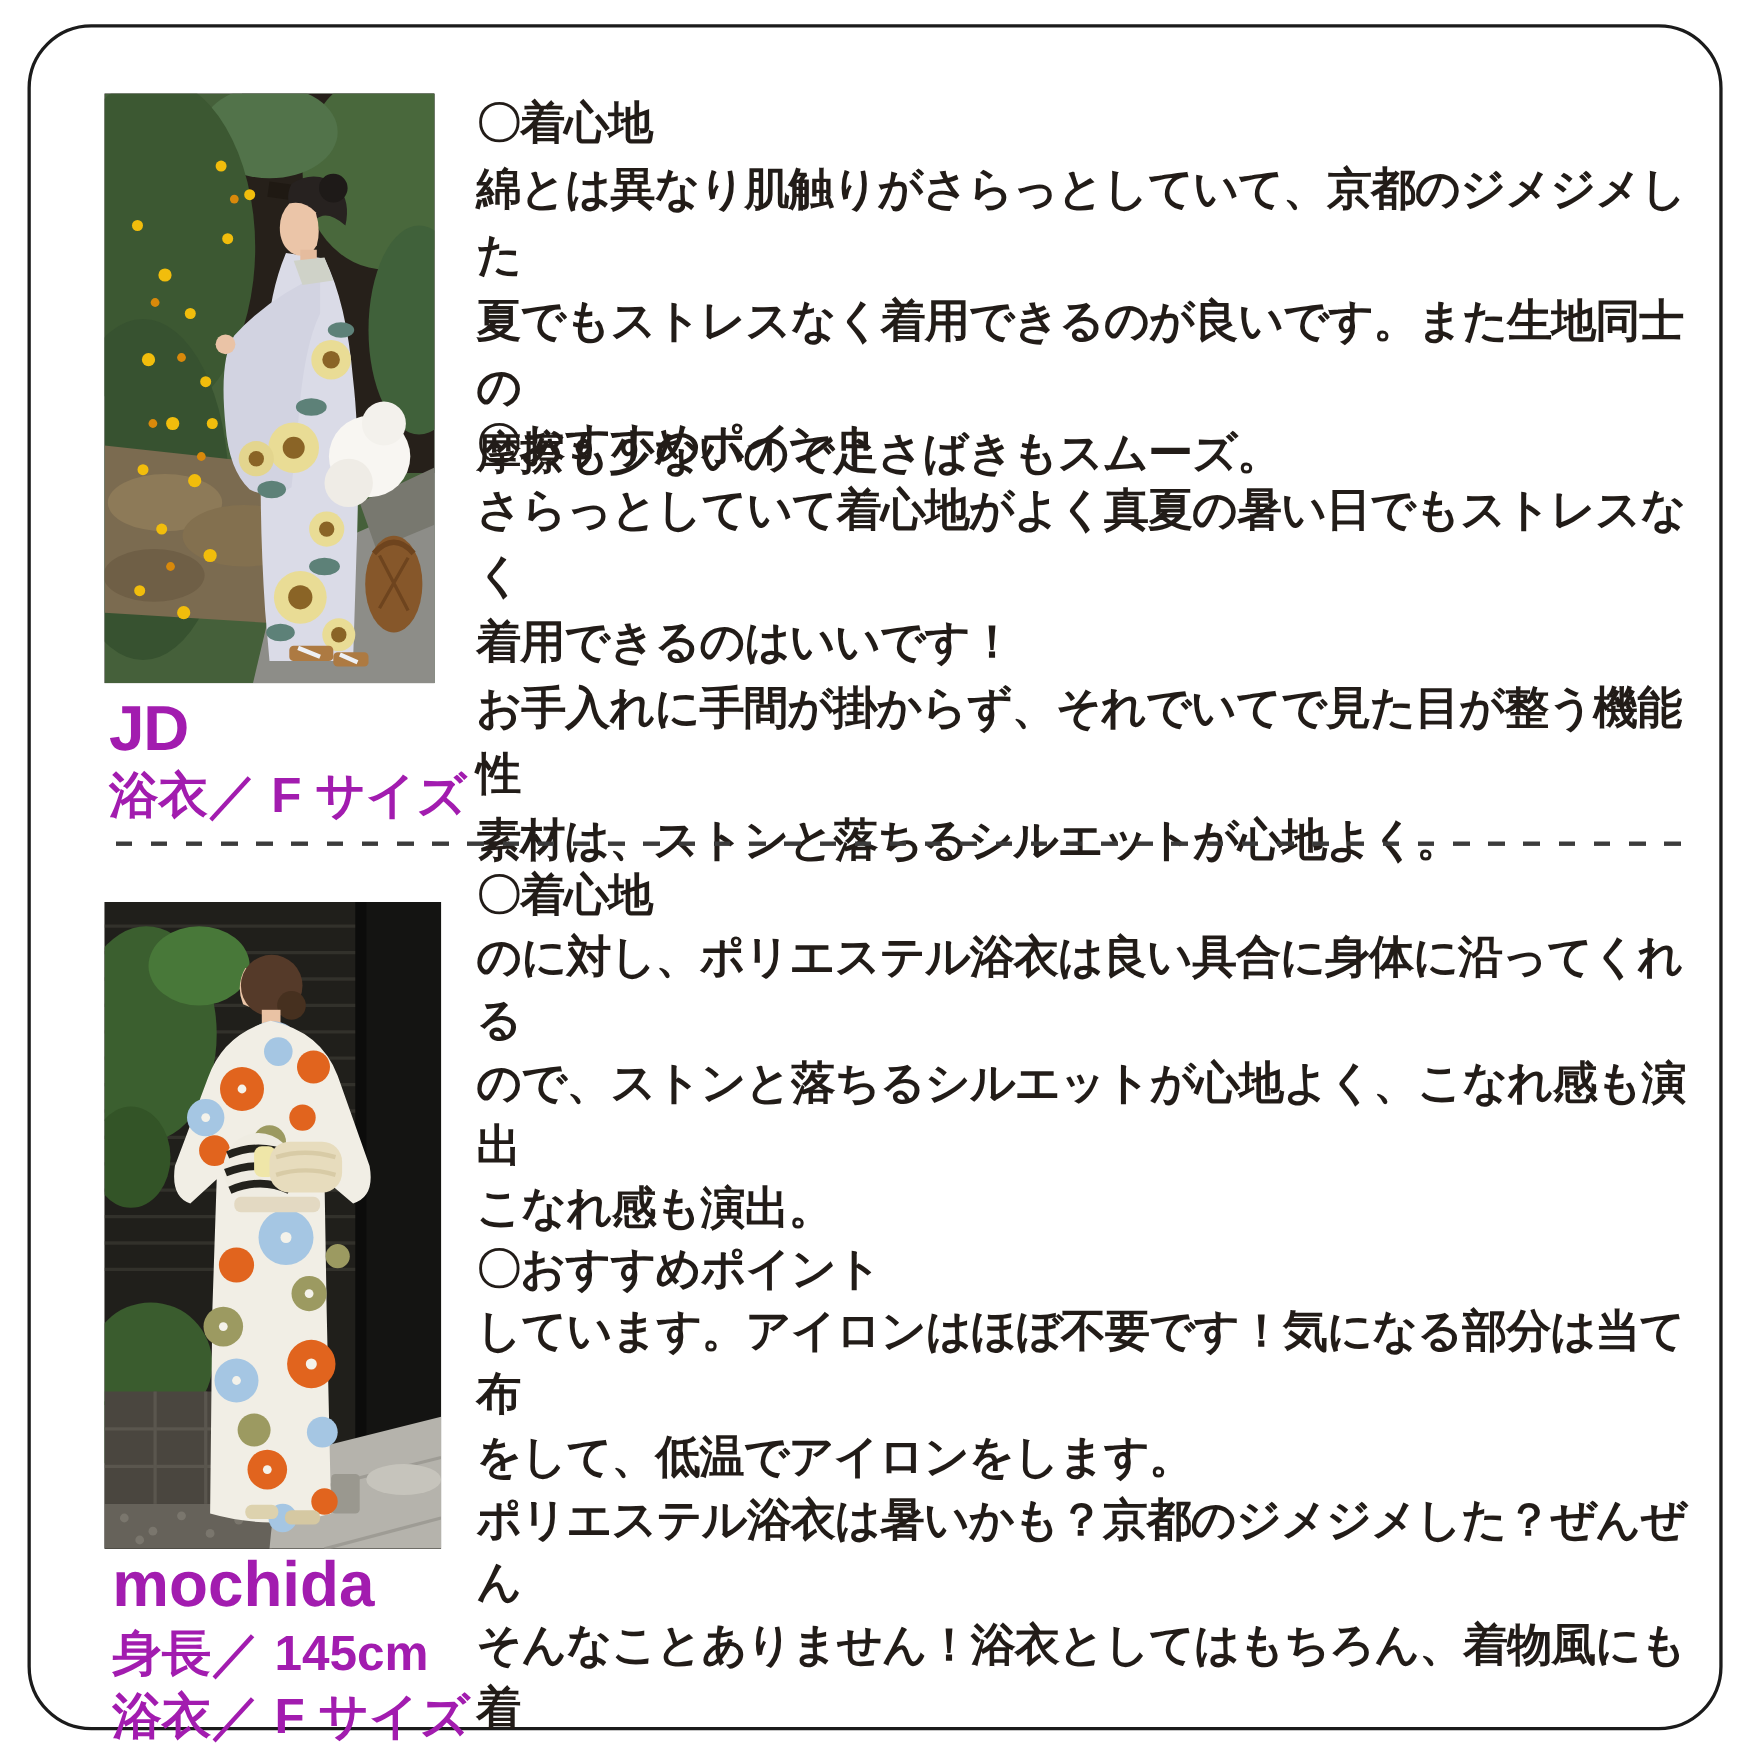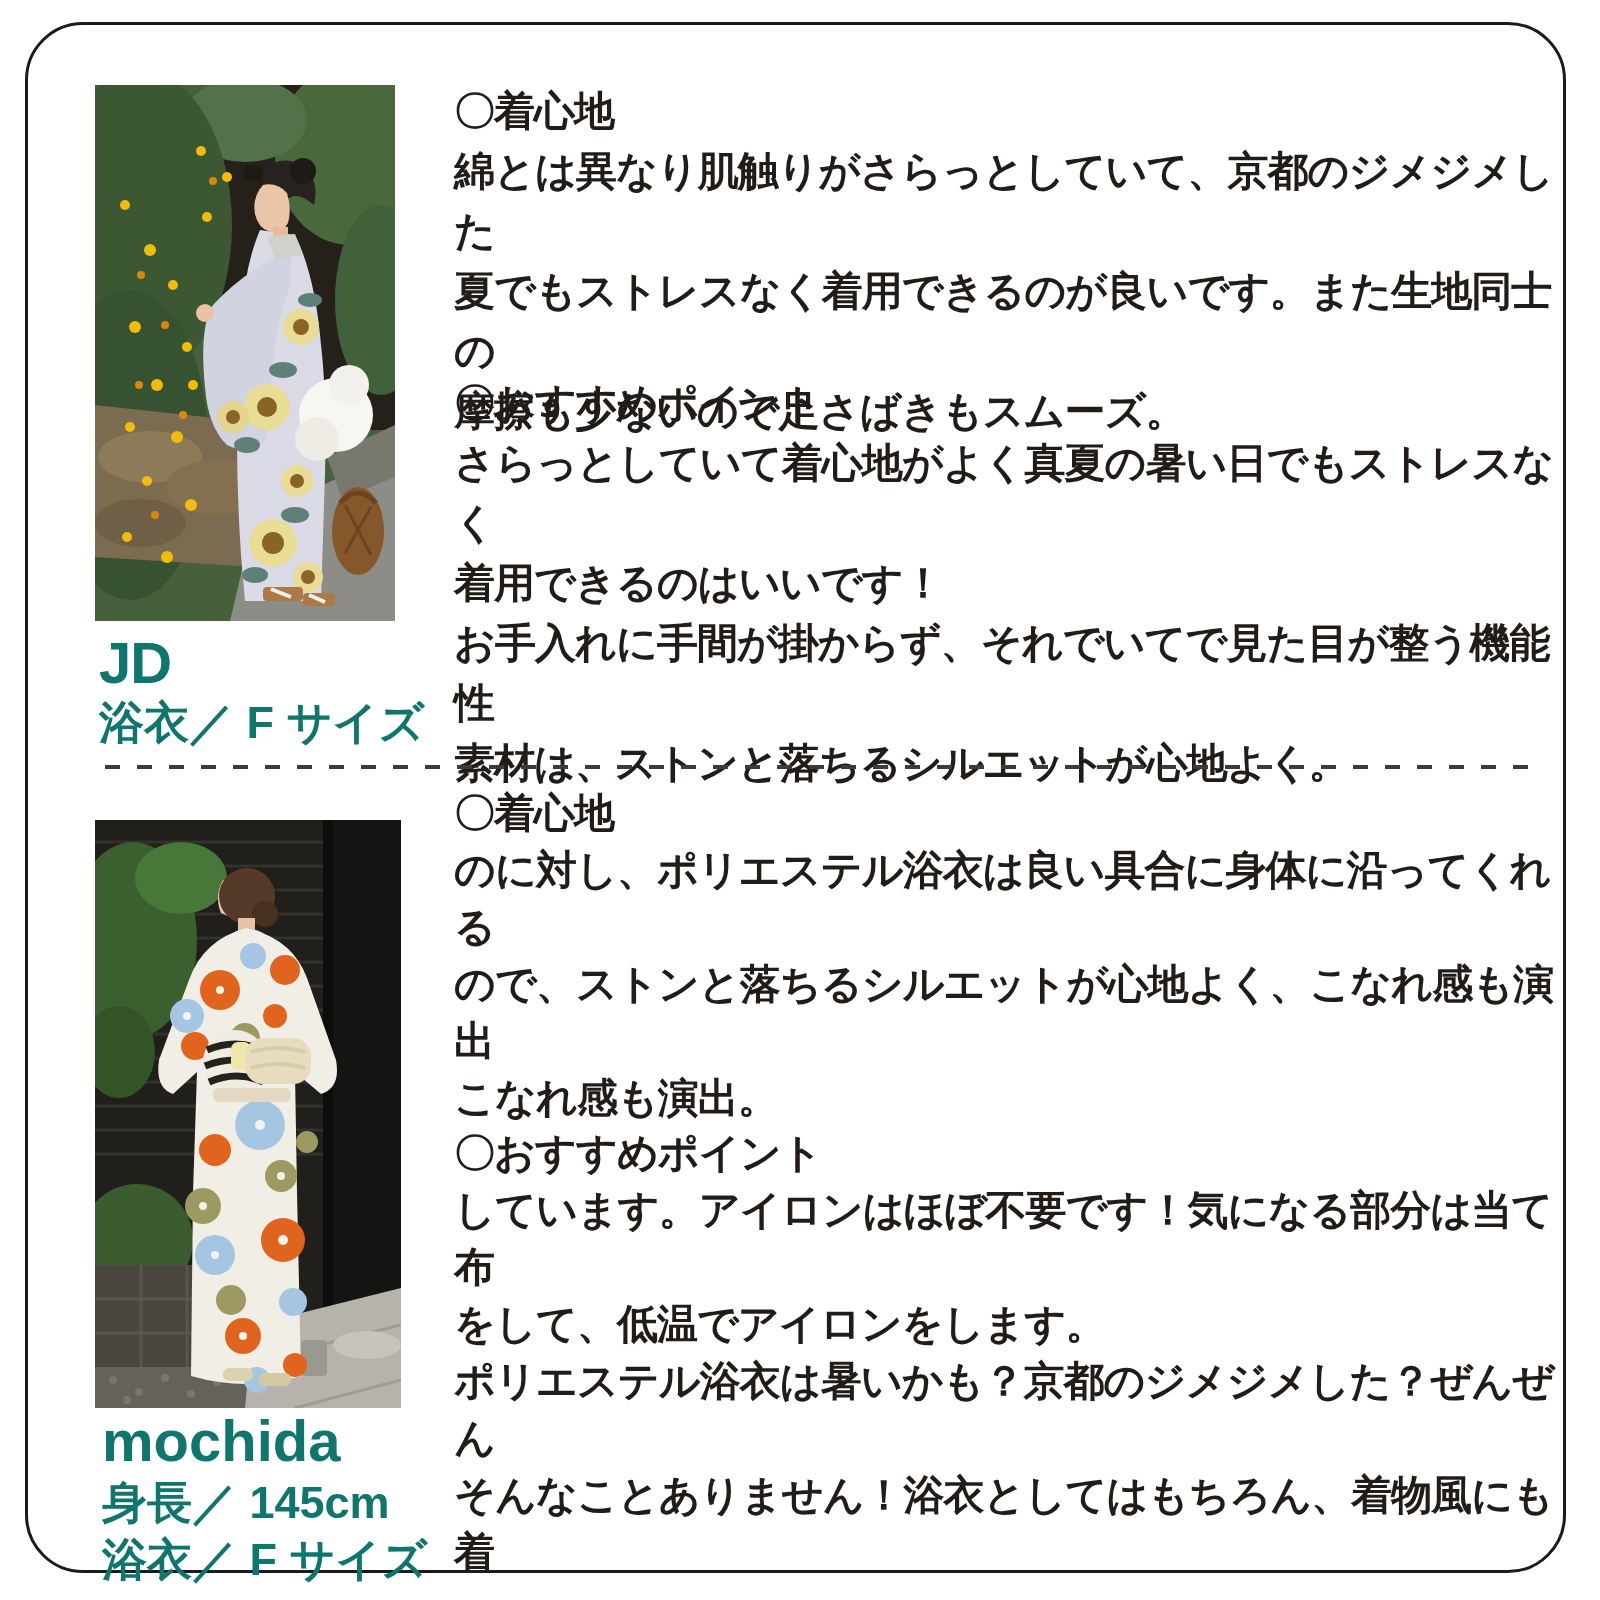--- a/index.html
+++ b/index.html
@@ -24,30 +24,30 @@
   }
   .photo {
     position: absolute;
     overflow: hidden;
     background: #2a2a24;
   }
   .photo svg { display:block; width:100%; height:100%; }
   .photo-jd   { left: 67px; top: 60px;  width: 300px; height: 536px; }
   .photo-mochida { left: 67px; top: 795px; width: 306px; height: 588px; }
 
-  .textcol { position: absolute; left: 405px; width: 1115px; margin-left: 21px; }
+  .textcol { position: absolute; left: 405px; width: 1115px; }
   .block { font-size: 41px; letter-spacing: -1px; color:#221c18; }
   .lh60 { line-height: 60px; }
   .lh57 { line-height: 57px; }
   .block-1 { top: 56px; }
   .block-2 { top: 348px; }
   .block-3 { top: 760px; }
   .block-4 { top: 1100px; }
 
-  .cap { position: absolute; color:#0f766e; white-space: nowrap; }
+  .cap { position: absolute; color:#a21caf; white-space: nowrap; }
   .cap-row { display:flex; align-items: baseline; gap: 12px; }
   .cap-name-jd { font-size: 58px; letter-spacing: -1px; }
   .cap-name-mochida { font-size: 58px; letter-spacing: 0px; }
   .cap-sub { font-size: 45px; letter-spacing: 0px; }
   .cap1-row1 { left: 71px; top: 604px; }
   .cap1-row2 { left: 71px; top: 668px; }
   .cap2-name { left: 74px; top: 1382px; }
   .cap2-row1 { left: 74px; top: 1448px; }
   .cap2-row2 { left: 74px; top: 1505px; }
 

